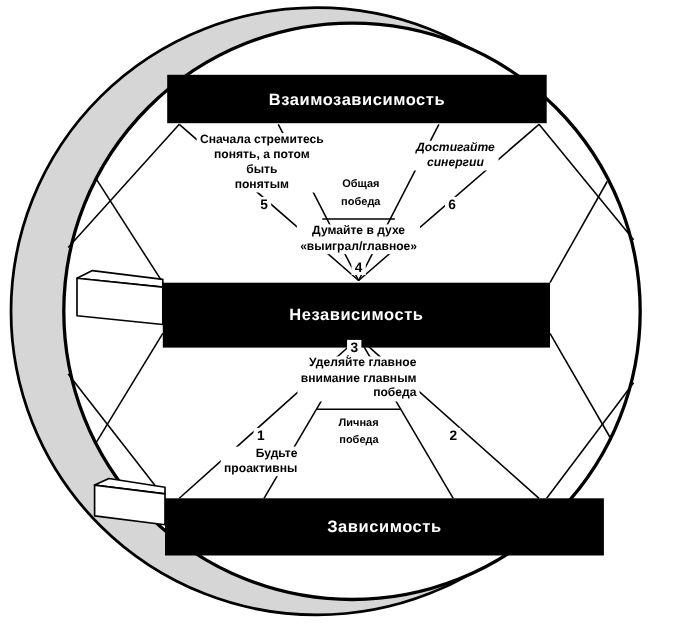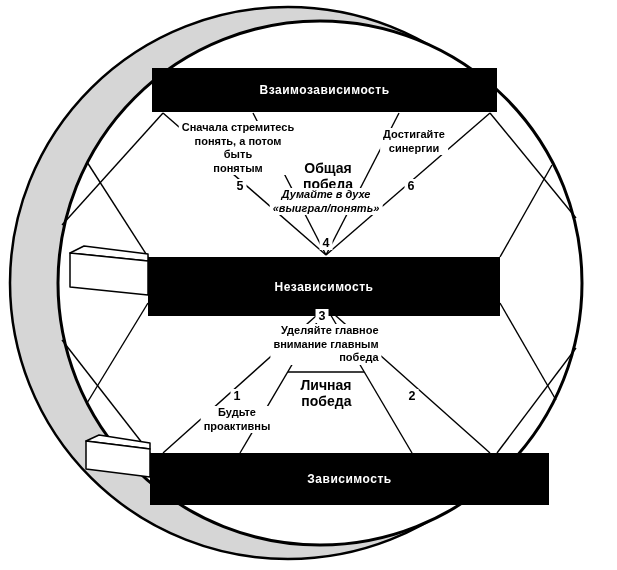--- a/index.html
+++ b/index.html
@@ -8,35 +8,35 @@
     width:617px;height:570px;
     overflow:hidden;
     font-family:"Liberation Sans", sans-serif;
     background:#fff;
   }
   #bg-svg{position:absolute;left:0;top:0;width:617px;height:570px;}
   .bar{
     position:absolute;
     background:#000;color:#fff;
     display:flex;align-items:center;justify-content:center;
-    font-weight:bold;font-size:12px;letter-spacing:0.5px;
+    font-weight:bold;font-size:15px;letter-spacing:0.5px;
     text-align:center;
   }
   .lbl{
     position:absolute;
     transform:translateX(-50%);
     text-align:center;
     font-weight:bold;
     font-size:11px;line-height:13.5px;
     background:#fff;
     padding:0 3px;
     white-space:nowrap;
   }
   .lbl .ln{display:block;}
-  .victory{font-size:14px;line-height:16px;}
+  .victory{font-size:10px;line-height:16px;}
   .num{
     position:absolute;
     transform:translateX(-50%);
     font-weight:bold;font-size:12.5px;
     background:#fff;padding:0 3px;
   }
 </style>
 </head>
 <body>
 
@@ -104,45 +104,45 @@
     <span class="ln">быть</span>
     <span class="ln">понятым</span>
   </div>
   <div class="num" style="left:240px;top:179px;">5</div>
 
   <div class="lbl victory" style="left:328px;top:160px;">
     <span class="ln">Общая</span>
     <span class="ln">победа</span>
   </div>
 
-  <div class="lbl" style="left:414px;top:128px;">
+  <div class="lbl" style="left:414px;top:128px;font-style:italic;">
     <span class="ln">Достигайте</span>
     <span class="ln">синергии</span>
   </div>
   <div class="num" style="left:411px;top:179px;">6</div>
 
-  <div class="lbl" style="left:326px;top:188px;font-style:italic;">
+  <div class="lbl" style="left:326px;top:204px;">
     <span class="ln">Думайте в духе</span>
-    <span class="ln">«выиграл/понять»</span>
+    <span class="ln">«выиграл/главное»</span>
   </div>
   <div class="num" style="left:326px;top:236px;">4</div>
 
   <div class="num" style="left:322px;top:309px;">3</div>
   <div class="lbl" style="left:326px;top:324px;text-align:right;">
     <span class="ln">Уделяйте главное</span>
     <span class="ln">внимание главным</span>
     <span class="ln">победа</span>
   </div>
 
   <div class="lbl victory" style="left:326px;top:377px;text-align:right;">
     <span class="ln">Личная</span>
     <span class="ln">победа</span>
   </div>
 
   <div class="num" style="left:237px;top:389px;">1</div>
-  <div class="lbl" style="left:237px;top:406px;">
+  <div class="lbl" style="left:237px;top:406px;text-align:right;">
     <span class="ln">Будьте</span>
     <span class="ln">проактивны</span>
   </div>
 
   <div class="num" style="left:412px;top:389px;">2</div>
 
 </div>
 
 </body></html>

